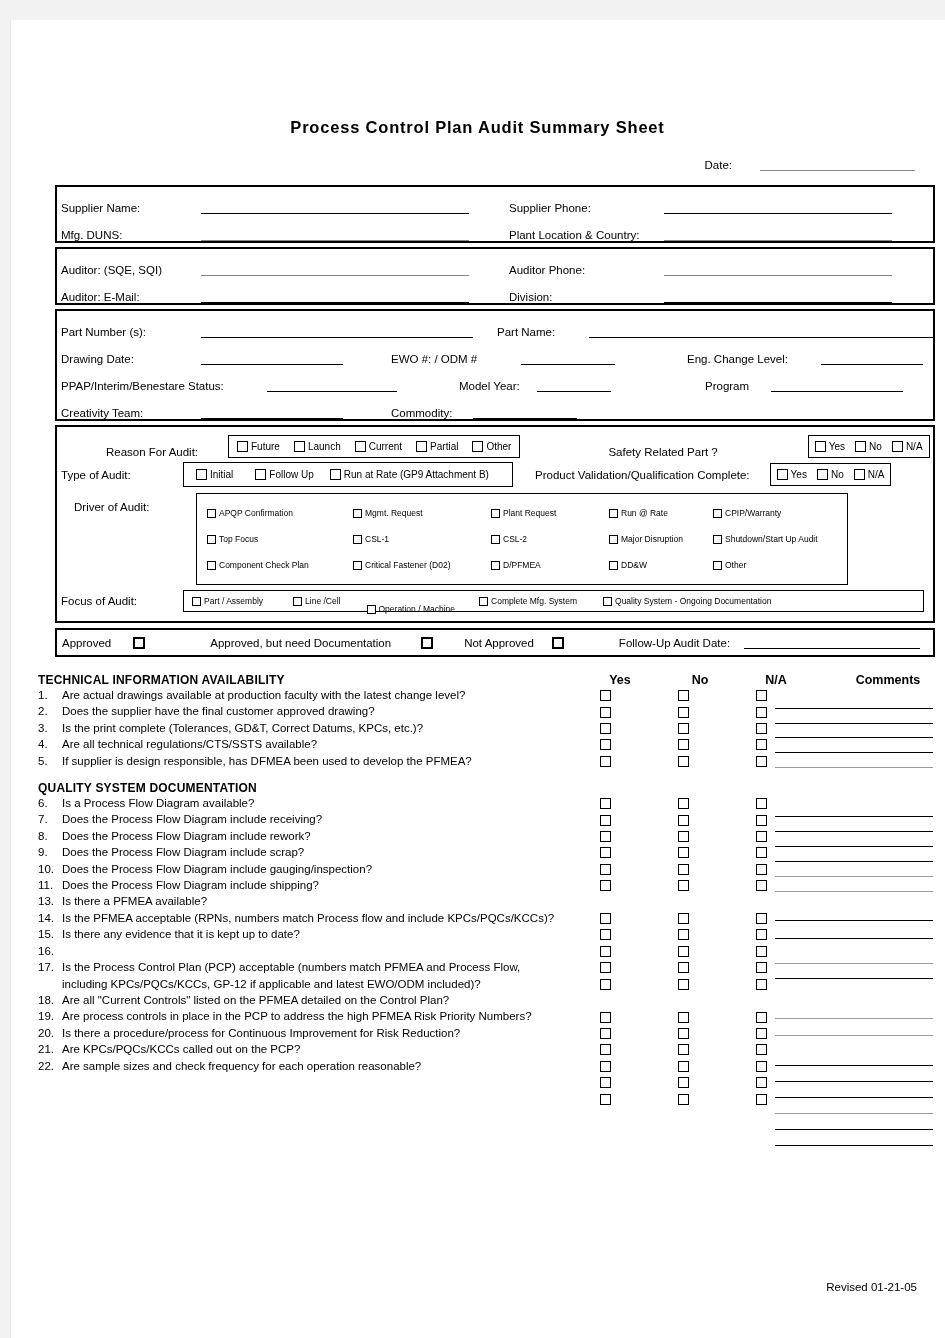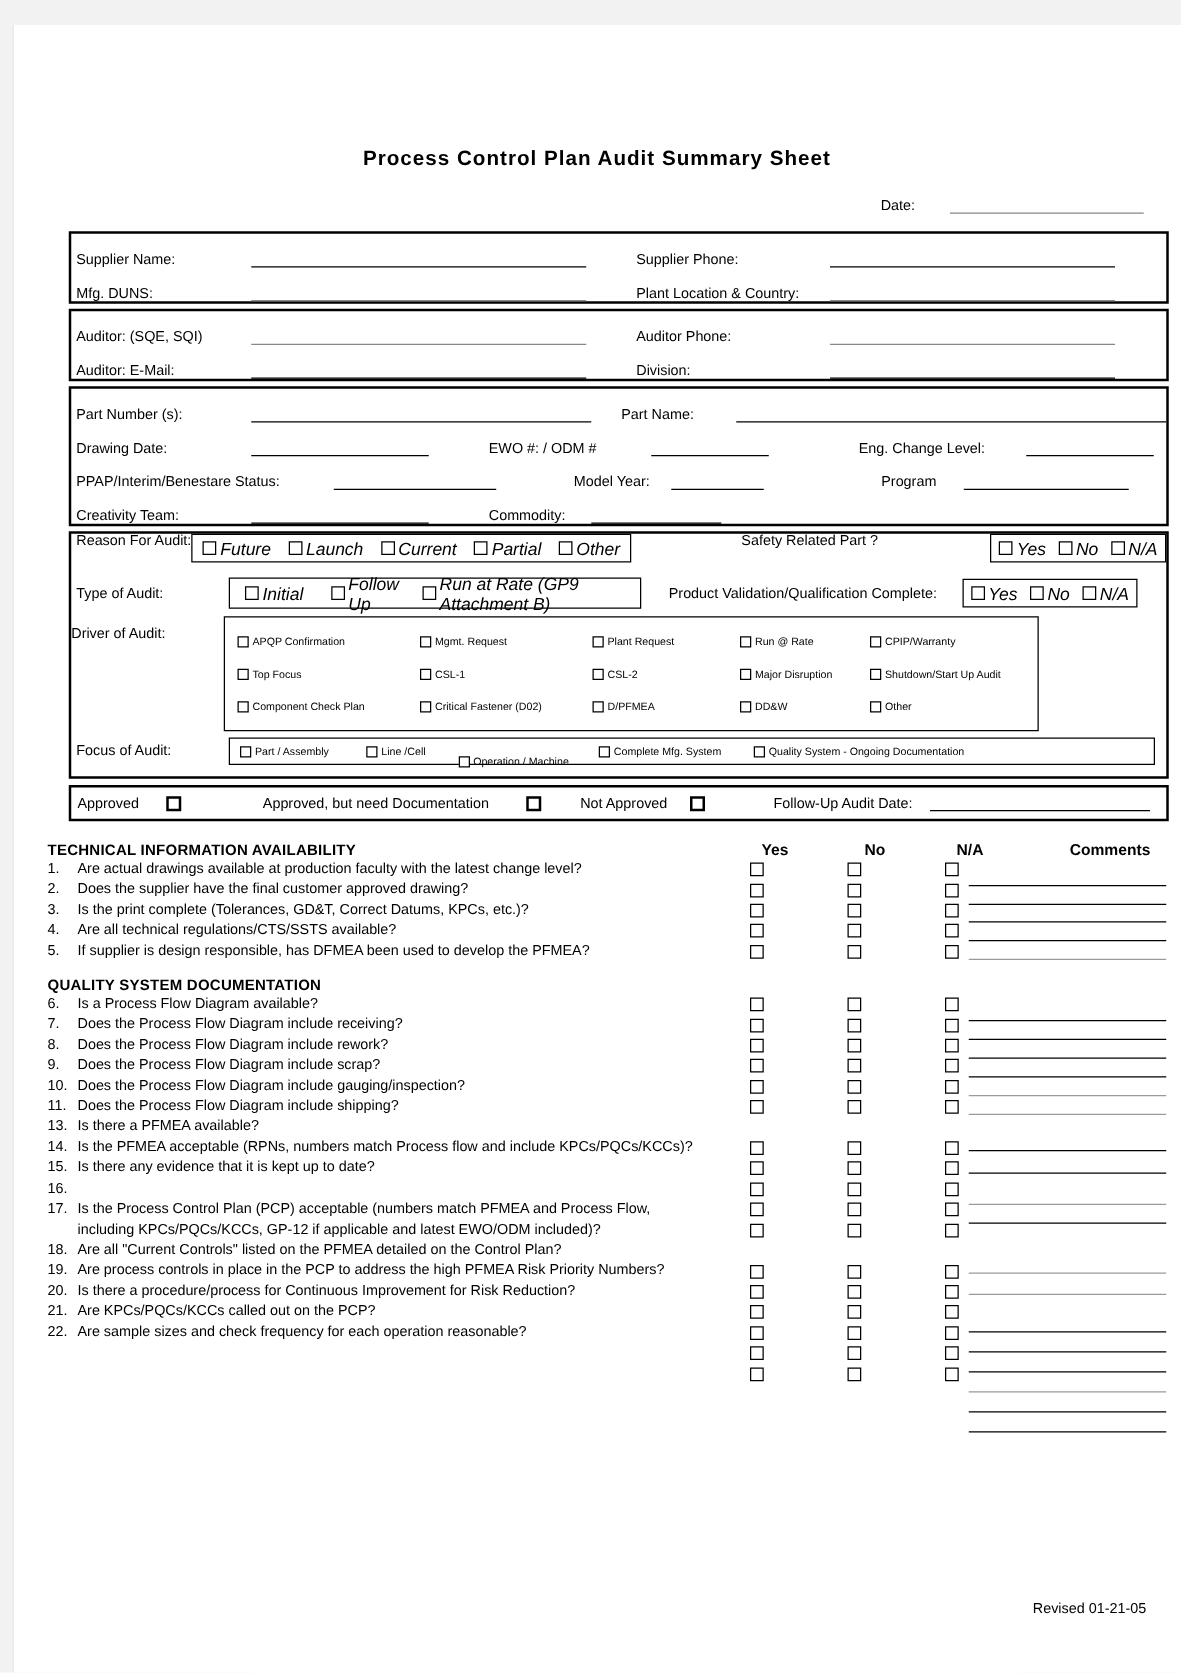--- a/index.html
+++ b/index.html
@@ -57,21 +57,21 @@
     vertical-align:-1px;
     margin-right:3px;
     flex:none;
   }
   .cb-sm { width:9px; height:9px; border-width:1.6px; }
   .cb-lg { width:12px; height:12px; border-width:2px; }
 
   .inner-box { border:1.4px solid #000; display:inline-flex; align-items:center; }
 
   .tiny { font-size:8.5px; }
-  .tiny2 { font-size:14px;font-style:italic; }
+  .tiny2 { font-size:10px; }
 
   
   .qwrap { margin:16px 0 0 28px; position:relative; width:895px; }
   .qhead { font-size:12px; font-weight:bold; letter-spacing:0.2px; }
   .qrow { display:flex; font-size:11.5px; line-height:16.4px; }
   .qnum { width:24px; flex:none; }
   .qtxt { width:500px; flex:none; }
   .cmt-line { border-bottom:1px solid #000; position:absolute; width:158px; left:737px; }
   .cmt-line.gray { border-bottom-color:#9a9a9a; }
 
@@ -154,21 +154,21 @@
     <div class="frow">
       <span class="fl" style="width:140px;">Creativity Team:</span>
       <span class="ln-dark" style="width:142px;"></span>
       <span class="fl" style="width:82px;margin-left:48px;">Commodity:</span>
       <span class="ln-dark" style="width:104px;"></span>
     </div>
   </div>
 
   <div class="sec" style="padding-bottom:4px;">
 
-    <div style="display:flex; align-items:flex-start; height:31px; padding-left:4px;">
+    <div style="display:flex; align-items:flex-end; height:31px; padding-left:4px;margin-left:45px;">
       <span class="fl" style="width:122px;">Reason For Audit:</span>
       <span class="inner-box" style="height:23px;padding:0 8px;">
         <span style="display:inline-flex;align-items:center;margin-right:14px;">
             <span class="cb"></span>
             <span class="tiny2">Future</span>
           </span>
         <span style="display:inline-flex;align-items:center;margin-right:14px;">
             <span class="cb"></span>
             <span class="tiny2">Launch</span>
           </span>
@@ -228,21 +228,21 @@
             <span class="cb"></span>
             <span class="tiny2">No</span>
           </span>
         <span style="display:inline-flex;align-items:center;">
             <span class="cb"></span>
             <span class="tiny2">N/A</span>
           </span>
       </span>
     </div>
 
-    <div style="display:flex; padding-left:0; margin-top:2px;">
+    <div style="display:flex; padding-left:17px; margin-top:2px;">
       <span class="fl" style="width:122px;padding-top:8px;">Driver of Audit:</span>
       <div class="inner-box" style="display:block;width:652px;padding:6px 0 6px 10px;">
         <div style="display:flex;height:26px;align-items:center;">
           <span style="display:inline-flex;align-items:center;width:146px;">
               <span class="cb cb-sm"></span>
               <span class="tiny">APQP Confirmation</span>
             </span>
           <span style="display:inline-flex;align-items:center;width:138px;">
               <span class="cb cb-sm"></span>
               <span class="tiny">Mgmt. Request</span>

